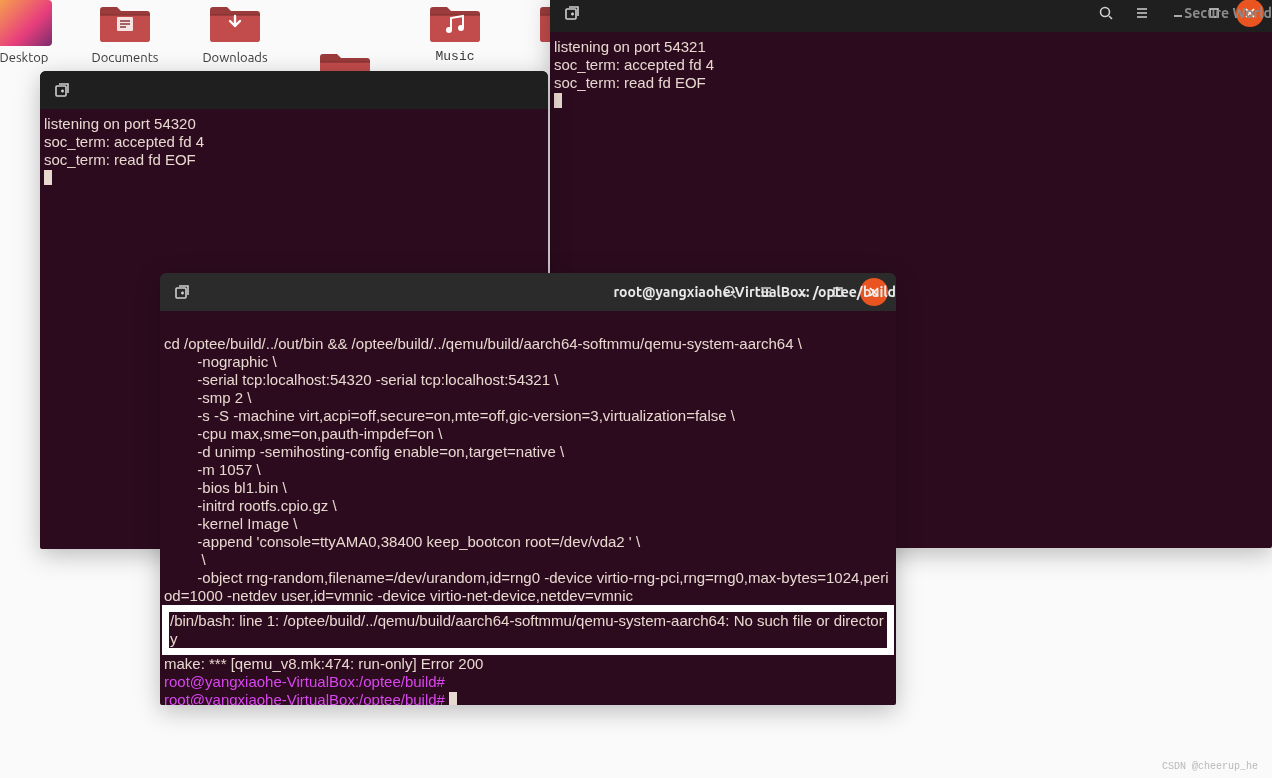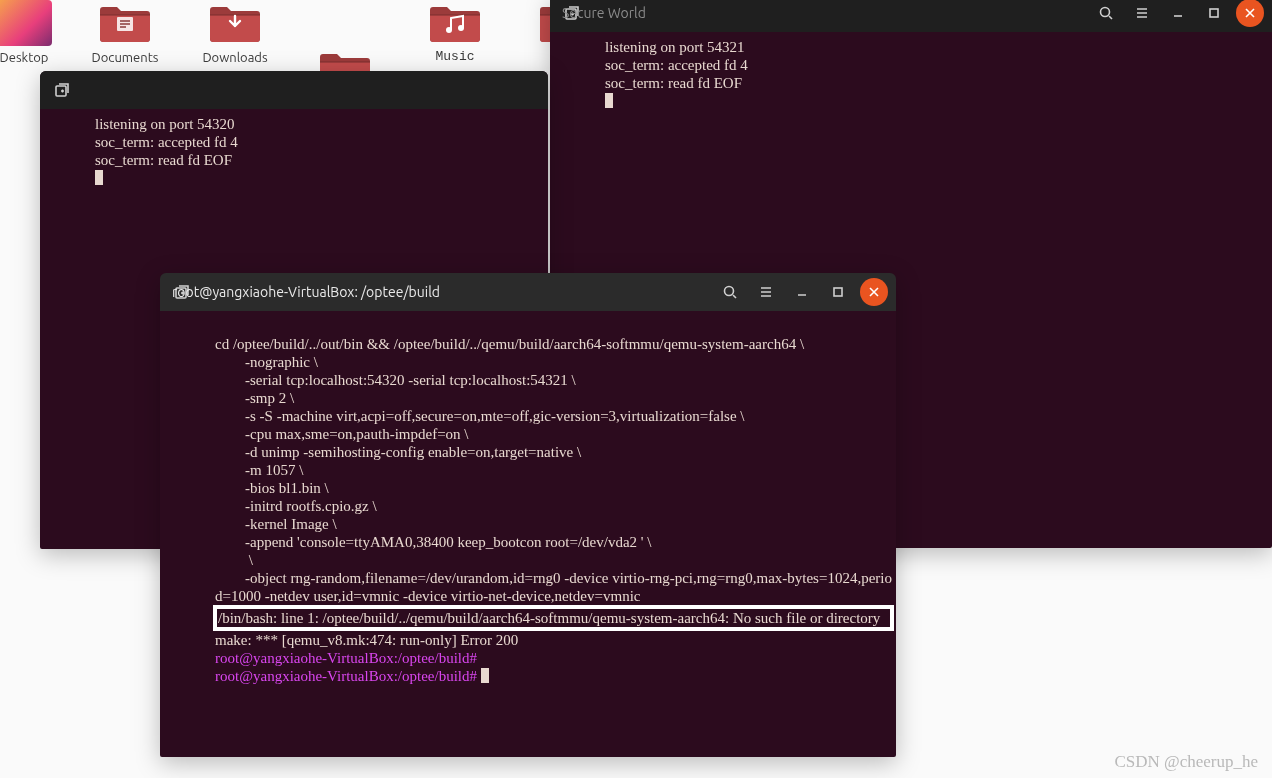--- a/index.html
+++ b/index.html
@@ -12,36 +12,36 @@
     background:linear-gradient(135deg,#f7a64a 0%,#e83f7c 60%,#7b2c6e 100%);}
   .icon-label{line-height:1.1;}
   
   .term{position:absolute;background:#2c0b1e;color:#ece6e1;border-radius:6px 6px 2px 2px;
     box-shadow:0 6px 24px rgba(0,0,0,.25);overflow:hidden;}
   .titlebar{display:flex;align-items:center;height:38px;background:#1f1f1f;
     color:#d0d0d0;font-size:14px;}
   .titlebar.inactive{color:#8b8b8b;}
   .tb-left,.tb-right{display:flex;align-items:center;gap:8px;padding:0 8px;}
   .tb-spacer{flex:1;}
-  .tb-title{position:absolute;left:0;right:0;text-align:left;pointer-events:none;
-    font-weight:400;padding-left:12px;}
+  .tb-title{position:absolute;left:0;right:0;text-align:right;pointer-events:none;
+    font-weight:700;padding-left:12px;}
   .tb-btn{width:28px;height:28px;border-radius:4px;display:flex;align-items:center;
     justify-content:center;cursor:pointer;}
   .tb-btn.round{border-radius:50%;}
   .tb-btn.close{background:#e95420;color:#fff;}
   .tb-ico{width:16px;height:16px;display:block;stroke:#cfcfcf;stroke-width:1.6;fill:none;}
   .tb-btn.close .tb-ico{stroke:#fff;}
-  .term-body{font-family:Liberation Serif, serif;font-size:15px;
-    line-height:18px;white-space:pre-wrap;word-break:break-all;padding:6px 4px 4px 20px;
-    color:#e8d9d0;margin-left:35px;}
+  .term-body{font-family:Liberation Sans, sans-serif;font-size:15px;
+    line-height:18px;white-space:pre-wrap;word-break:break-all;padding:6px 4px 4px 4px;
+    color:#e8d9d0;}
   .term-body .cursor{display:inline-block;width:8px;height:15px;background:#e8d9d0;vertical-align:-2px;}
-  .term-body .hl-box{border:4px solid #ffffff;display:block;padding:0 1px;margin-left:-2px;margin-right:-2px;}
+  .term-body .hl-box{border:7px solid #ffffff;display:block;padding:0 1px;margin-left:-2px;margin-right:-2px;}
   .prompt-user{color:#d946ef;}
-  .watermark{position:absolute;right:14px;bottom:6px;color:#b9b9b9;font-size:17px;
-    font-family:Liberation Serif, serif;}
+  .watermark{position:absolute;right:14px;bottom:6px;color:#b9b9b9;font-size:10px;
+    font-family:Liberation Mono, monospace;}
 </style>
 </head>
 <body>
 
 <div class="desktop">
   <div class="icon-col" style="left:-16px;">
     <div class="folder-svg gradient-box"></div>
     <div class="icon-label">Desktop</div>
   </div>
 </div>
@@ -155,21 +155,21 @@
       </div>
     </div>
     <div class="tb-spacer"></div>
   </div>
   <div class="term-body"><span>listening on port 54320
 soc_term: accepted fd 4
 soc_term: read fd EOF</span>
 <span class="cursor"></span></div>
 </div>
 
-<div class="term" style="left:160px;top:273px;width:736px;height:484px;">
+<div class="term" style="left:160px;top:273px;width:736px;height:432px;">
   <div class="titlebar" style="background:#2b2b2b;">
     <div class="tb-left">
       <div class="tb-btn">
         <svg class="tb-ico" viewBox="0 0 16 16">
             <rect x="2" y="4" width="10" height="10" rx="1"></rect>
             <path d="M5 2h9v9"></path>
             <path d="M7 9h3M8.5 7.5v3" stroke-width="1.4"></path>
           </svg>
       </div>
     </div>

